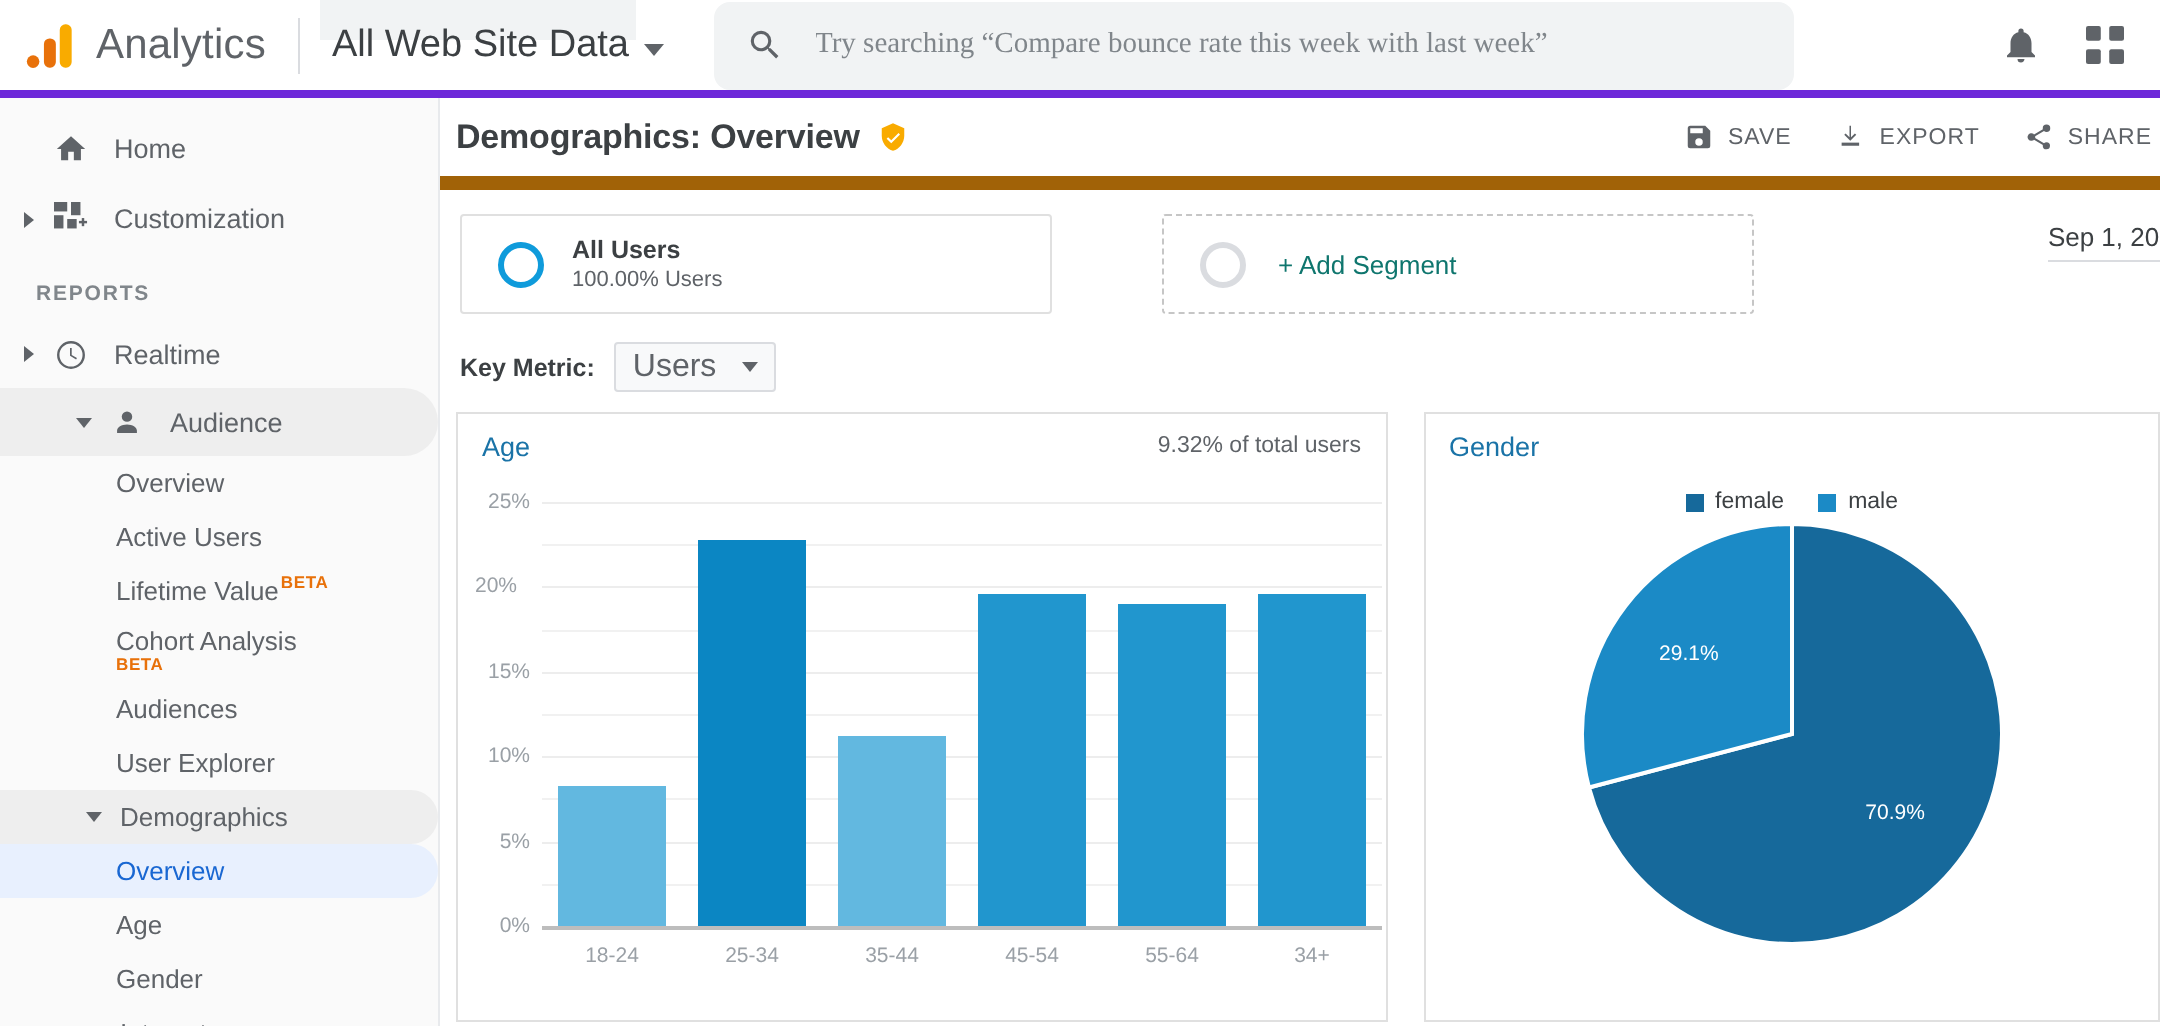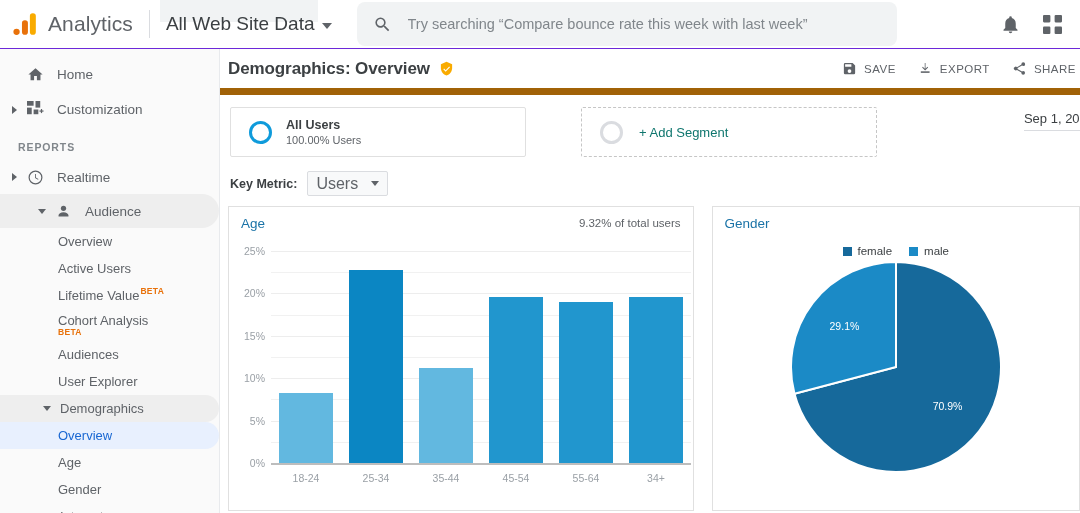--- a/index.html
+++ b/index.html
@@ -8,21 +8,21 @@
     width:1080px; height:513px;
     font-family:"Liberation Sans", sans-serif;
     background:#fff; color:#5f6368;
     overflow:hidden; position:relative;
     -webkit-font-smoothing:antialiased;
   }
 
   
   .topbar{
     position:absolute; top:0; left:0; width:1080px; height:49px;
-    background:#fff; border-bottom:1px solid #6d28d9;
+    background:#fff; border-bottom:4px solid #6d28d9;
     display:flex; align-items:center;
   }
   .ga-logo{ width:26px; height:26px; margin-left:12px; flex:none; display:block;}
   .brand{
     font-size:21px; color:#5f6368; margin-left:10px;
     letter-spacing:.1px; white-space:nowrap;
   }
   .brand-divider{
     width:1px; height:28px; background:#dadce0; margin:0 14px 0 16px; flex:none;
   }
@@ -41,21 +41,21 @@
     margin-left:7px; position:relative; top:2px;
     width:0;height:0;border-left:5px solid transparent;border-right:5px solid transparent;
     border-top:6px solid #5f6368;
   }
   .search-wrap{
     margin-left:13px; width:540px; height:44px; background:#f1f3f4;
     border-radius:8px; display:flex; align-items:center; padding:0 16px;
   }
   .search-input{
     border:none; background:transparent; outline:none; flex:1;
-    font-family:Liberation Sans, sans-serif; font-size:14.5px; color:#5f6368; margin-left:14px;
+    font-family:Liberation Serif, serif; font-size:14.5px; color:#5f6368; margin-left:14px;
   }
   .search-input::placeholder{ color:#80868b; }
   .topbar-right{
     margin-left:auto; display:flex; align-items:center; gap:22px; padding-right:18px;
   }
   .icon-btn{ cursor:pointer; display:flex; align-items:center; justify-content:center;}
 
   
   .sidebar{
     position:absolute; top:49px; left:0; width:220px; height:464px;
@@ -422,21 +422,21 @@
           <div class="gridline" style="left: 42px; width: 420px; top: 120px;"></div>
           <div class="gridline major" style="left: 42px; width: 420px; top: 98.8px;"></div>
           <div class="gridline" style="left: 42px; width: 420px; top: 77.6px;"></div>
           <div class="gridline major" style="left: 42px; width: 420px; top: 56.4px;"></div>
           <div class="gridline" style="left: 42px; width: 420px; top: 35.2px;"></div>
           <div class="gridline major" style="left: 42px; width: 420px; top: 14px;"></div>
           <div class="ytick" style="top: 226px; left: 2px;">0%</div>
           <div class="ytick" style="top: 183.6px; left: 2px;">5%</div>
           <div class="ytick" style="top: 141.2px; left: 2px;">10%</div>
           <div class="ytick" style="top: 98.8px; left: 2px;">15%</div>
-          <div class="ytick" style="top: 56.4px; left: 2px;">20%</div>
+          <div class="ytick" style="top: 56.4px; left: 2px; text-align: center;">20%</div>
           <div class="ytick" style="top: 14px; left: 2px;">25%</div>
           <div class="baseline" style="left: 42px; width: 420px; top: 226px;"></div>
           <div class="bar" title="18-24: 8.3%" style="left: 49.7px; width: 54.6px; height: 70.384px; bottom: 49px; background: rgb(98, 184, 224);"></div>
           <div class="xtick" style="left: 42px; width: 70px; top: 235px;">18-24</div>
           <div class="bar" title="25-34: 22.8%" style="left: 119.7px; width: 54.6px; height: 193.344px; bottom: 49px; background: rgb(11, 134, 195);"></div>
           <div class="xtick" style="left: 112px; width: 70px; top: 235px;">25-34</div>
           <div class="bar" title="35-44: 11.2%" style="left: 189.7px; width: 54.6px; height: 94.976px; bottom: 49px; background: rgb(98, 184, 224);"></div>
           <div class="xtick" style="left: 182px; width: 70px; top: 235px;">35-44</div>
           <div class="bar" title="45-54: 19.6%" style="left: 259.7px; width: 54.6px; height: 166.208px; bottom: 49px; background: rgb(33, 150, 206);"></div>
           <div class="xtick" style="left: 252px; width: 70px; top: 235px;">45-54</div>

